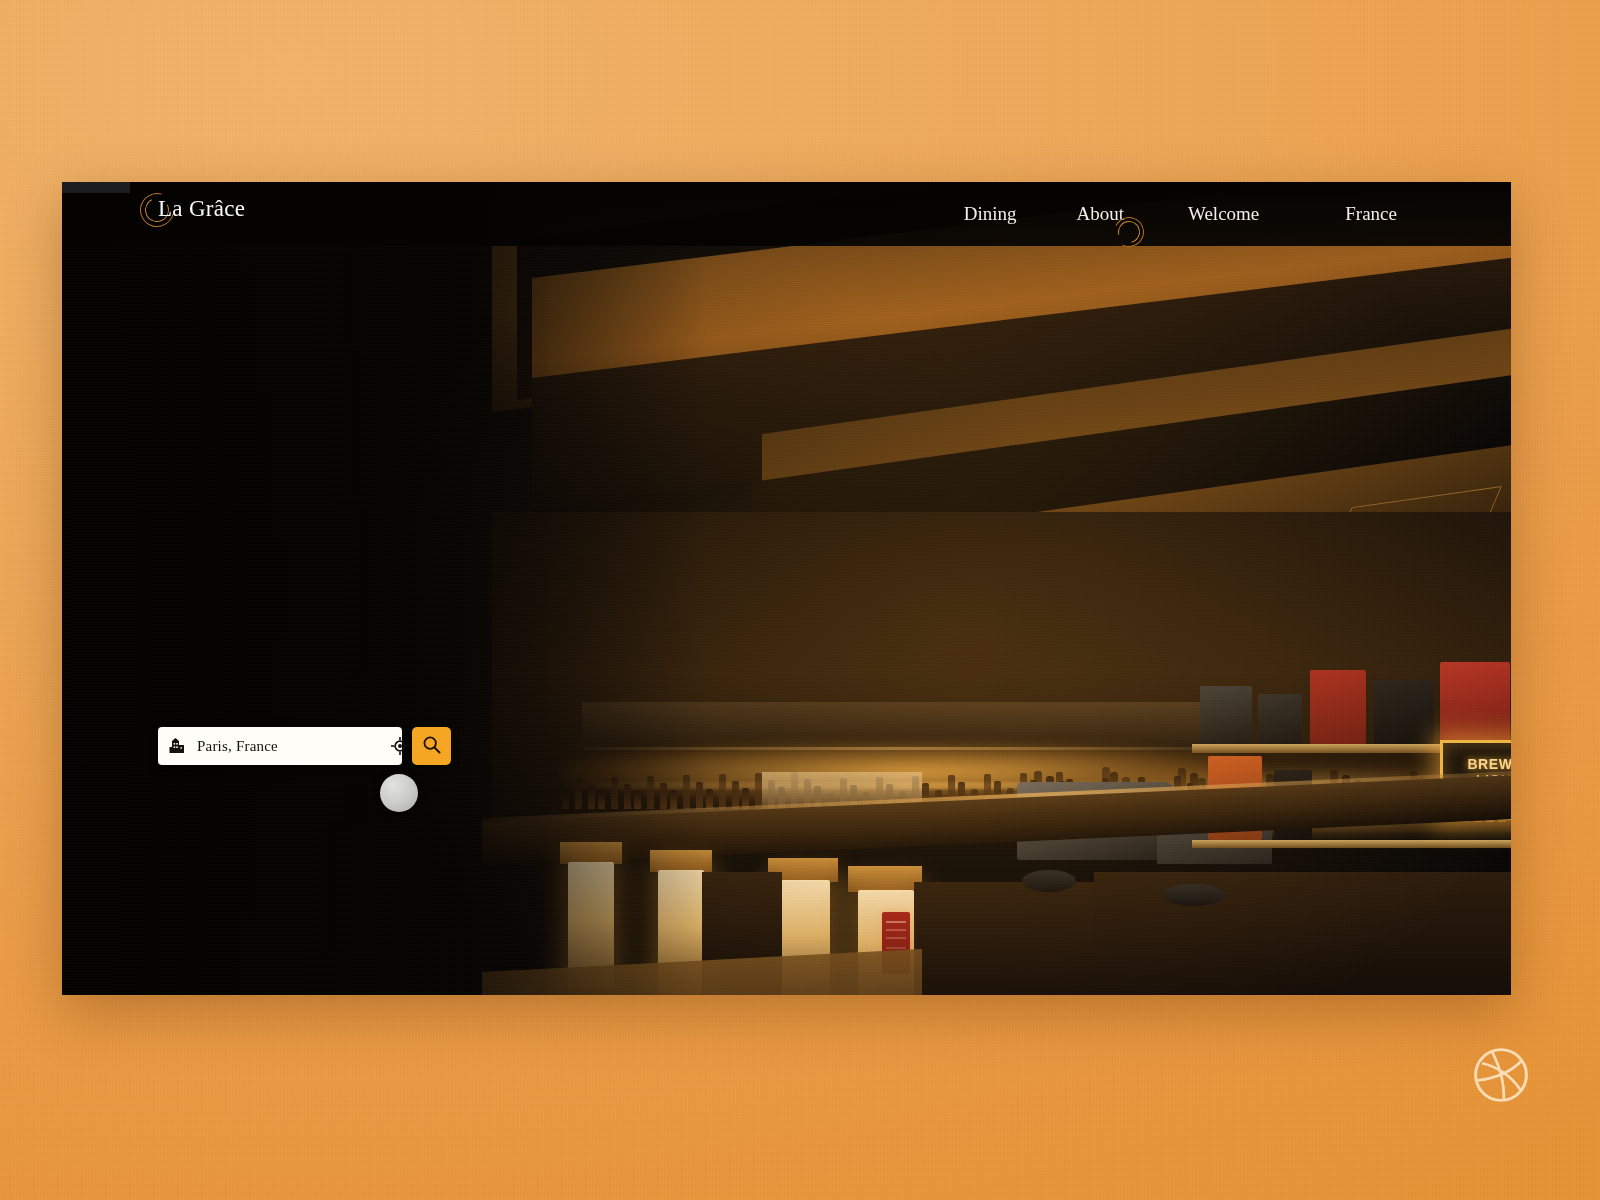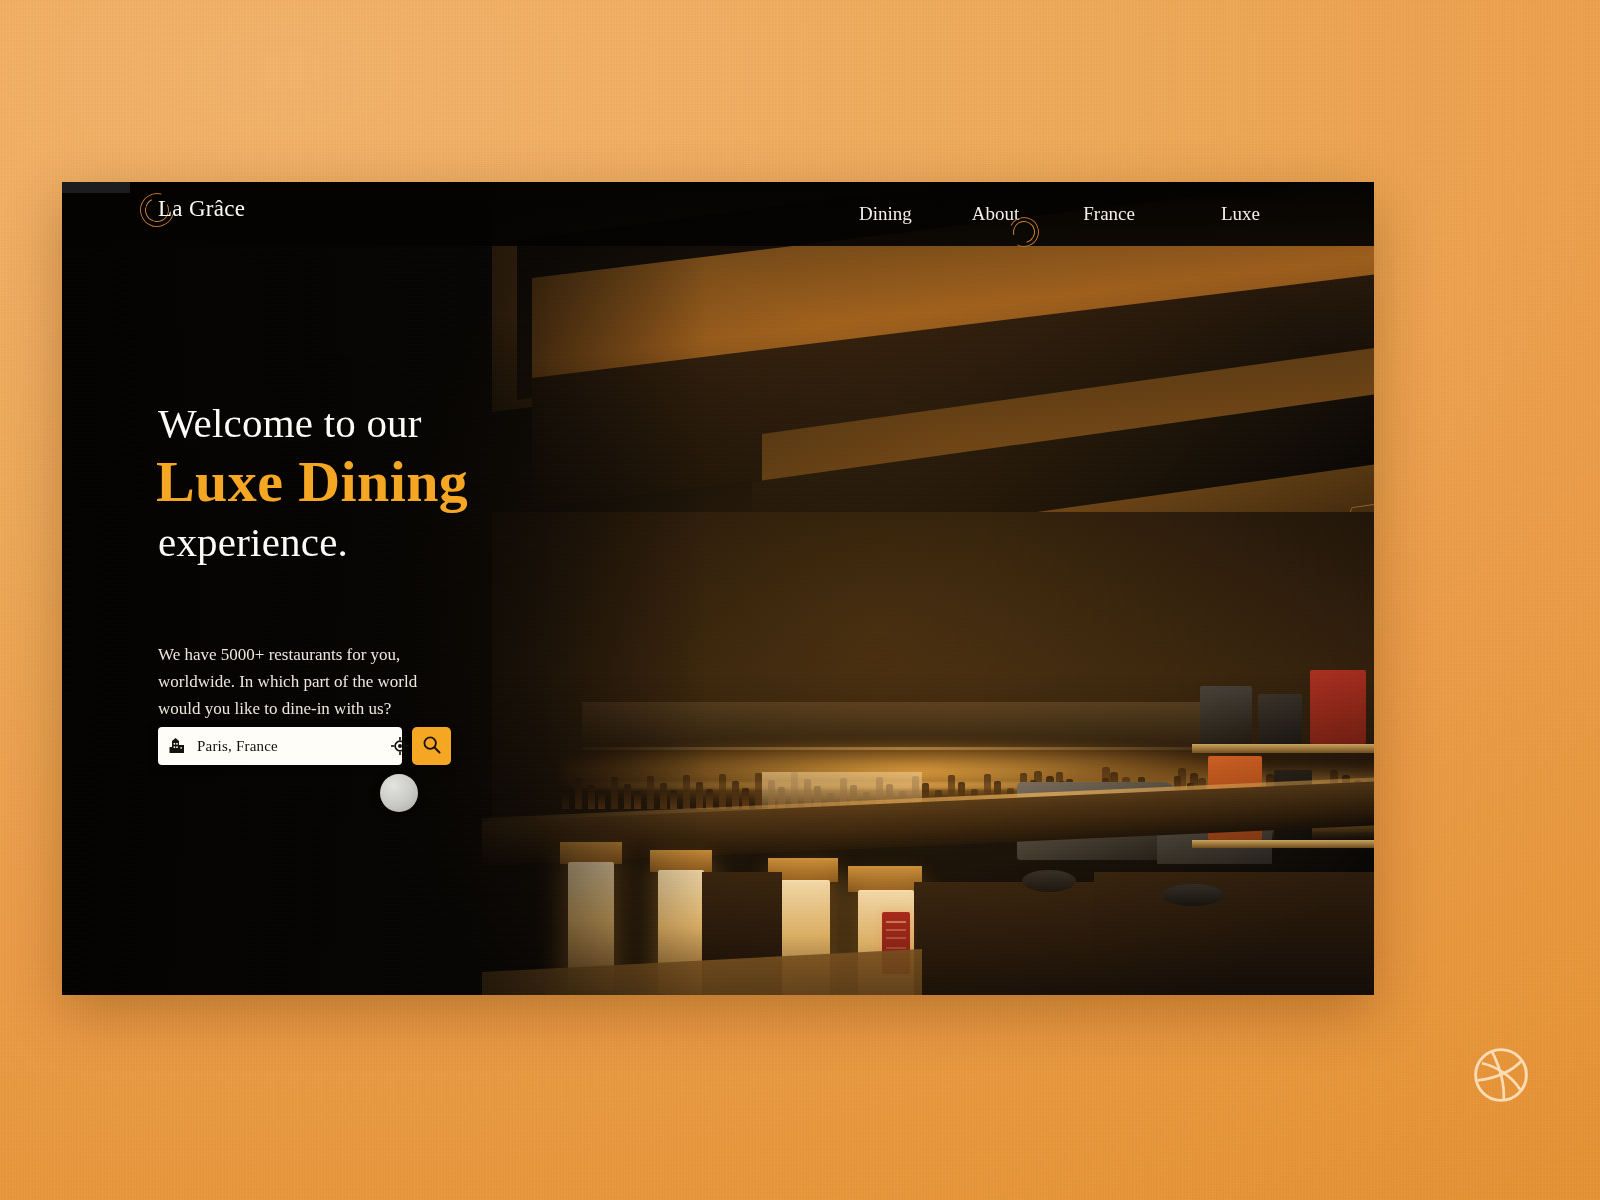--- a/index.html
+++ b/index.html
@@ -16,21 +16,21 @@
   .bg-noise{
     position:absolute; inset:0;
     background-image:
       repeating-linear-gradient(0deg, rgba(255,255,255,0.025) 0 1px, rgba(0,0,0,0.012) 1px 2px),
       repeating-linear-gradient(90deg, rgba(255,255,255,0.02) 0 1px, rgba(0,0,0,0.01) 1px 3px);
     pointer-events:none;
   }
 
   
   .frame{
-    position:absolute; left:62px; top:182px; width:1312px; height:813px;
+    position:absolute; left:62px; top:182px; width:1449px; height:813px;
     background:#050403; overflow:hidden;
     box-shadow:0 18px 52px rgba(90,45,0,0.33);
   }
   .tab-stub{
     position:absolute; left:0; top:0; width:68px; height:11px;
     background:#1b1d1f; z-index:40;
   }
 
   
   .photo{ position:absolute; inset:0; overflow:hidden; background:#090705; }
@@ -498,31 +498,25 @@
       <span class="brand-text">La Grâce</span>
     </div>
 
     <nav class="nav">
       <a class="nav-item">Dining</a>
       <a class="nav-item luxe">
         <span>About</span>
         <span class="nav-ring"></span>
         <span class="nav-ring2"></span>
       </a>
-      <a class="nav-item">France</a>
-      <a class="nav-item login">Luxe</a>
+      <a class="nav-item">Welcome</a>
+      <a class="nav-item login">France</a>
     </nav>
   </div>
 
-  <div class="hero">
-    <div class="h-line">Welcome to our</div>
-    <div class="h-accent">Luxe Dining</div>
-    <div class="h-line">experience.</div>
-    <p class="sub">We have 5000+ restaurants  for you, worldwide. In which part of the world would you like to dine-in with us?</p>
-  </div>
 
   <div class="searchrow">
     <div class="searchbox">
       <span class="city-ico">
         <svg viewBox="0 0 18 16" width="18" height="16">
           <rect x="3" y="3" width="7" height="12" fill="#16120d"></rect>
           <rect x="10" y="7" width="5" height="8" fill="#16120d"></rect>
           <rect x="0.5" y="9" width="3" height="6" fill="#16120d"></rect>
           <polygon points="6.5,0 3,3 10,3" fill="#16120d"></polygon>
           <rect x="4.6" y="5" width="1.6" height="1.6" fill="#fffdf8"></rect>

